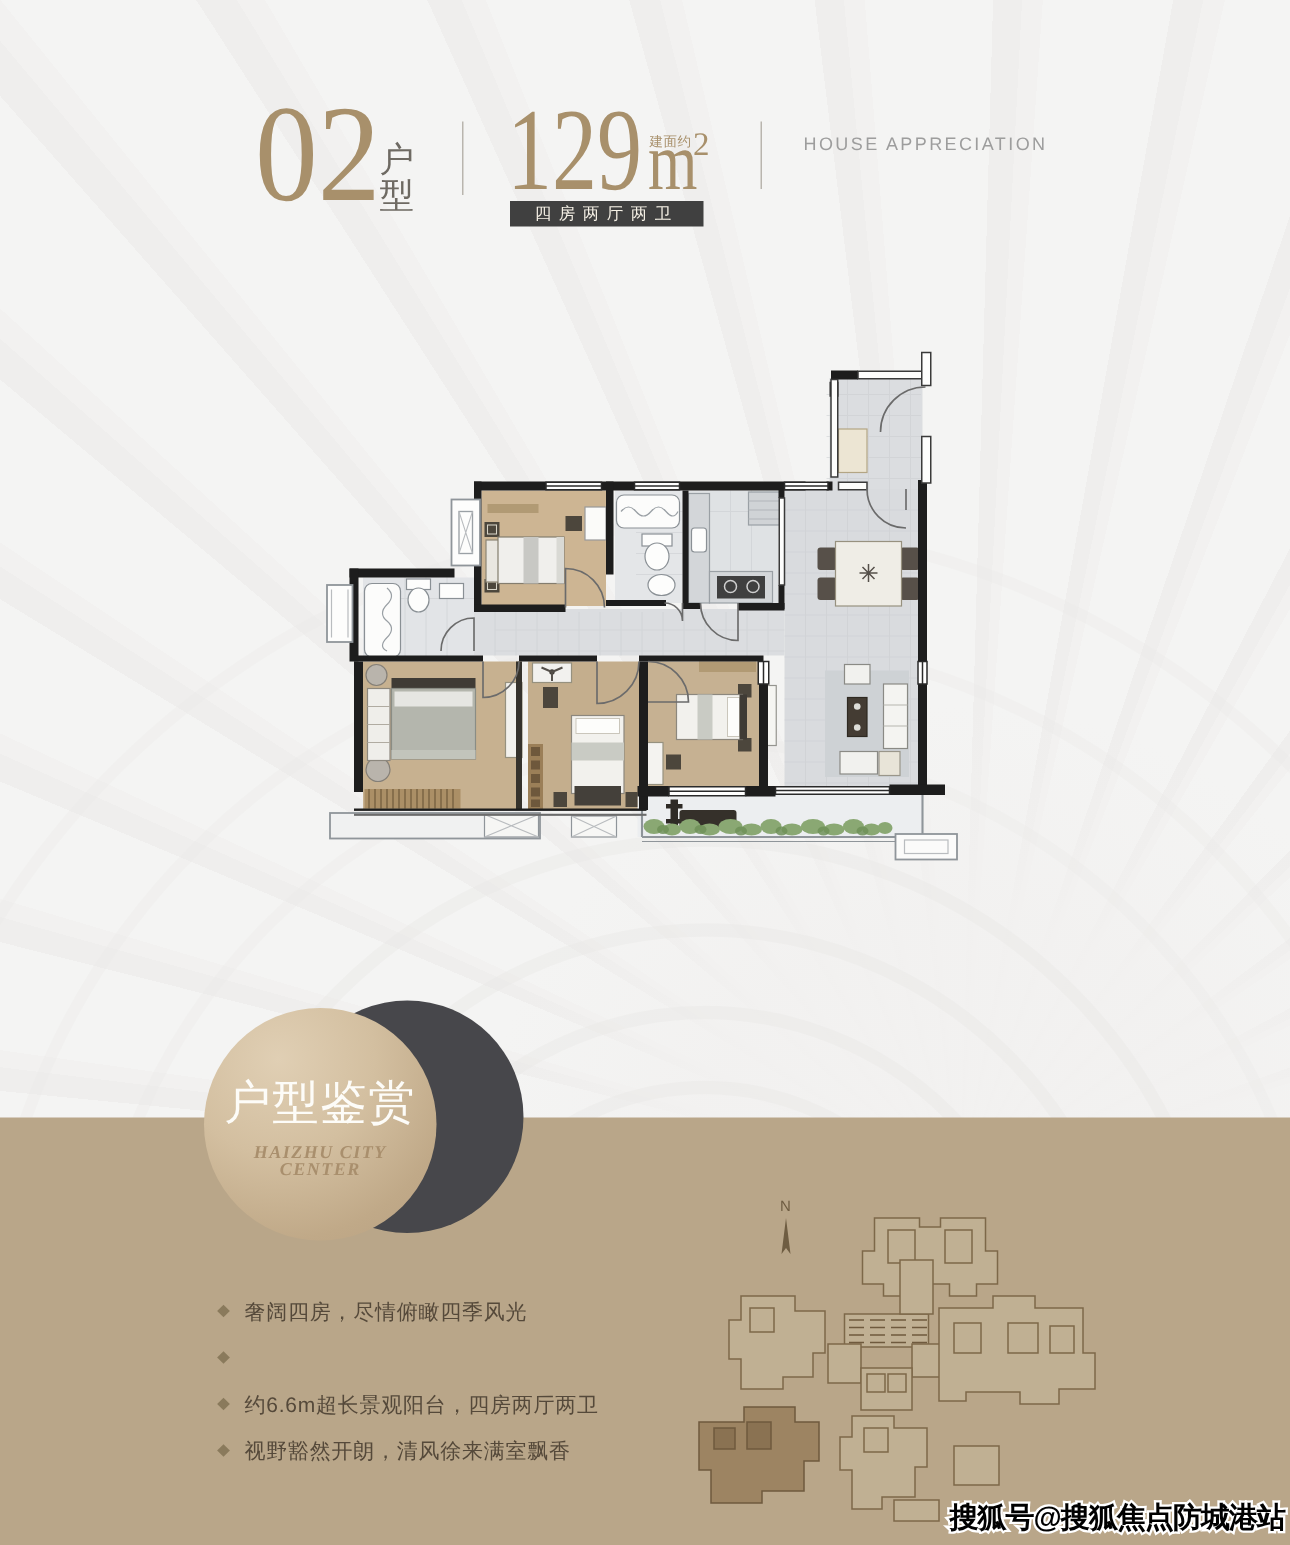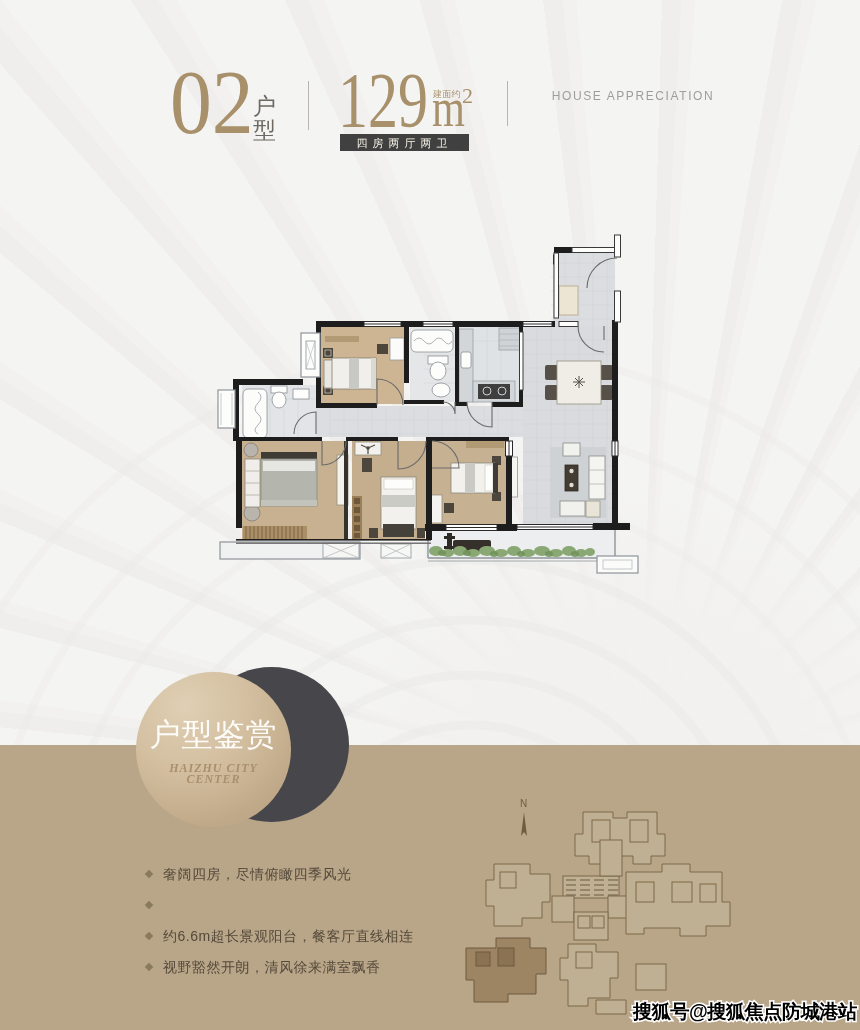--- a/index.html
+++ b/index.html
@@ -12,21 +12,21 @@
   #huxing{left:253px;top:94px;font-size:23px;line-height:24px;color:#6e6a63;letter-spacing:1px;}
   .vdiv{width:1px;background:#b9b5ae;}
   #n129{left:338px;top:55px;font-family:"Liberation Serif",serif;font-size:78px;
         color:#a8906b;transform:scaleX(0.77);transform-origin:left top;letter-spacing:0;}
   #m2{left:432px;top:76px;font-family:"Liberation Serif",serif;font-size:55px;
       color:#a8906b;transform:scale(0.77,1);transform-origin:left top;}
   #jm{left:433px;top:88px;font-size:9px;color:#a8906b;letter-spacing:0.3px;}
   #sup2{left:462px;top:83px;font-family:"Liberation Serif",serif;font-size:22px;color:#a8906b;}
   #goldbox{left:340px;top:134px;width:129px;height:17px;background:#404040;
            color:#f6f1e6;font-size:11px;text-align:center;line-height:18px;letter-spacing:5px;}
-  #ha{left:507px;top:89px;width:220px;text-align:center;font-size:12px;color:#9d9d9d;letter-spacing:1.6px;white-space:nowrap;margin-left:16px;}
+  #ha{left:507px;top:89px;width:220px;text-align:center;font-size:12px;color:#9d9d9d;letter-spacing:1.6px;white-space:nowrap;}
   #hpj{left:499px;top:112px;width:220px;text-align:center;font-size:14px;color:#8a857c;letter-spacing:1px;white-space:nowrap;}
   #hpj .b{color:#b3aea4;font-size:13px;}
   
   #tan{left:0;top:745px;width:860px;height:285px;background:#b9a689;}
   #darkcircle{left:194px;top:667px;width:155px;height:155px;border-radius:50%;background:#47474b;}
   #goldcircle{left:136px;top:672px;width:155px;height:155px;border-radius:50%;
       background:radial-gradient(circle at 32% 22%, #e0cfb4 0%, #d3bfa0 40%, #c0a988 75%, #b8a081 100%);}
   #gctext{left:136px;top:714px;width:155px;text-align:center;color:#fdfcf8;font-size:31px;letter-spacing:1px;}
   #gcsub{left:136px;top:763px;width:155px;text-align:center;color:#a98f6d;
          font-family:"Liberation Serif",serif;font-style:italic;font-weight:bold;font-size:12px;
@@ -320,21 +320,21 @@
   <div class="abs" id="tan"></div>
   <div class="abs" id="darkcircle"></div>
   <div class="abs" id="goldcircle"></div>
   <div class="abs" id="gctext">户型鉴赏</div>
   <div class="abs" id="gcsub">HAIZHU CITY<br>CENTER</div>
 
   <div class="abs bullet" style="left:146px;top:871px;"></div>
   <div class="abs bl" style="top:866px;">奢阔四房，尽情俯瞰四季风光</div>
   <div class="abs bullet" style="left:146px;top:902px;"></div>
   <div class="abs bullet" style="left:146px;top:933px;"></div>
-  <div class="abs bl" style="top:928px;">约6.6m超长景观阳台，餐客厅直线相连</div>
+  <div class="abs bl" style="top:928px;">约6.6m超长景观阳台，四房两厅两卫</div>
   <div class="abs bullet" style="left:146px;top:964px;"></div>
   <div class="abs bl" style="top:959px;">视野豁然开朗，清风徐来满室飘香</div>
 
   <svg class="abs" id="site" style="left:0;top:0" width="860" height="1030" viewBox="0 0 860 1030">
 
     <text x="520" y="807" font-size="10" fill="#6f5d42" font-family="Liberation Sans">N</text>
     <path d="M524,812 L527,836 L524,832 L521,836 Z" fill="#6f5d42"></path>
     <g fill="#c0b093" stroke="#7d6849" stroke-width="1">
 
       <path d="M583,812 h30 v6 h14 v-6 h30 v22 h8 v22 h-14 v8 h-18 v-8 h-26 v8 h-18 v-8 h-14 v-22 h8 z"></path>

